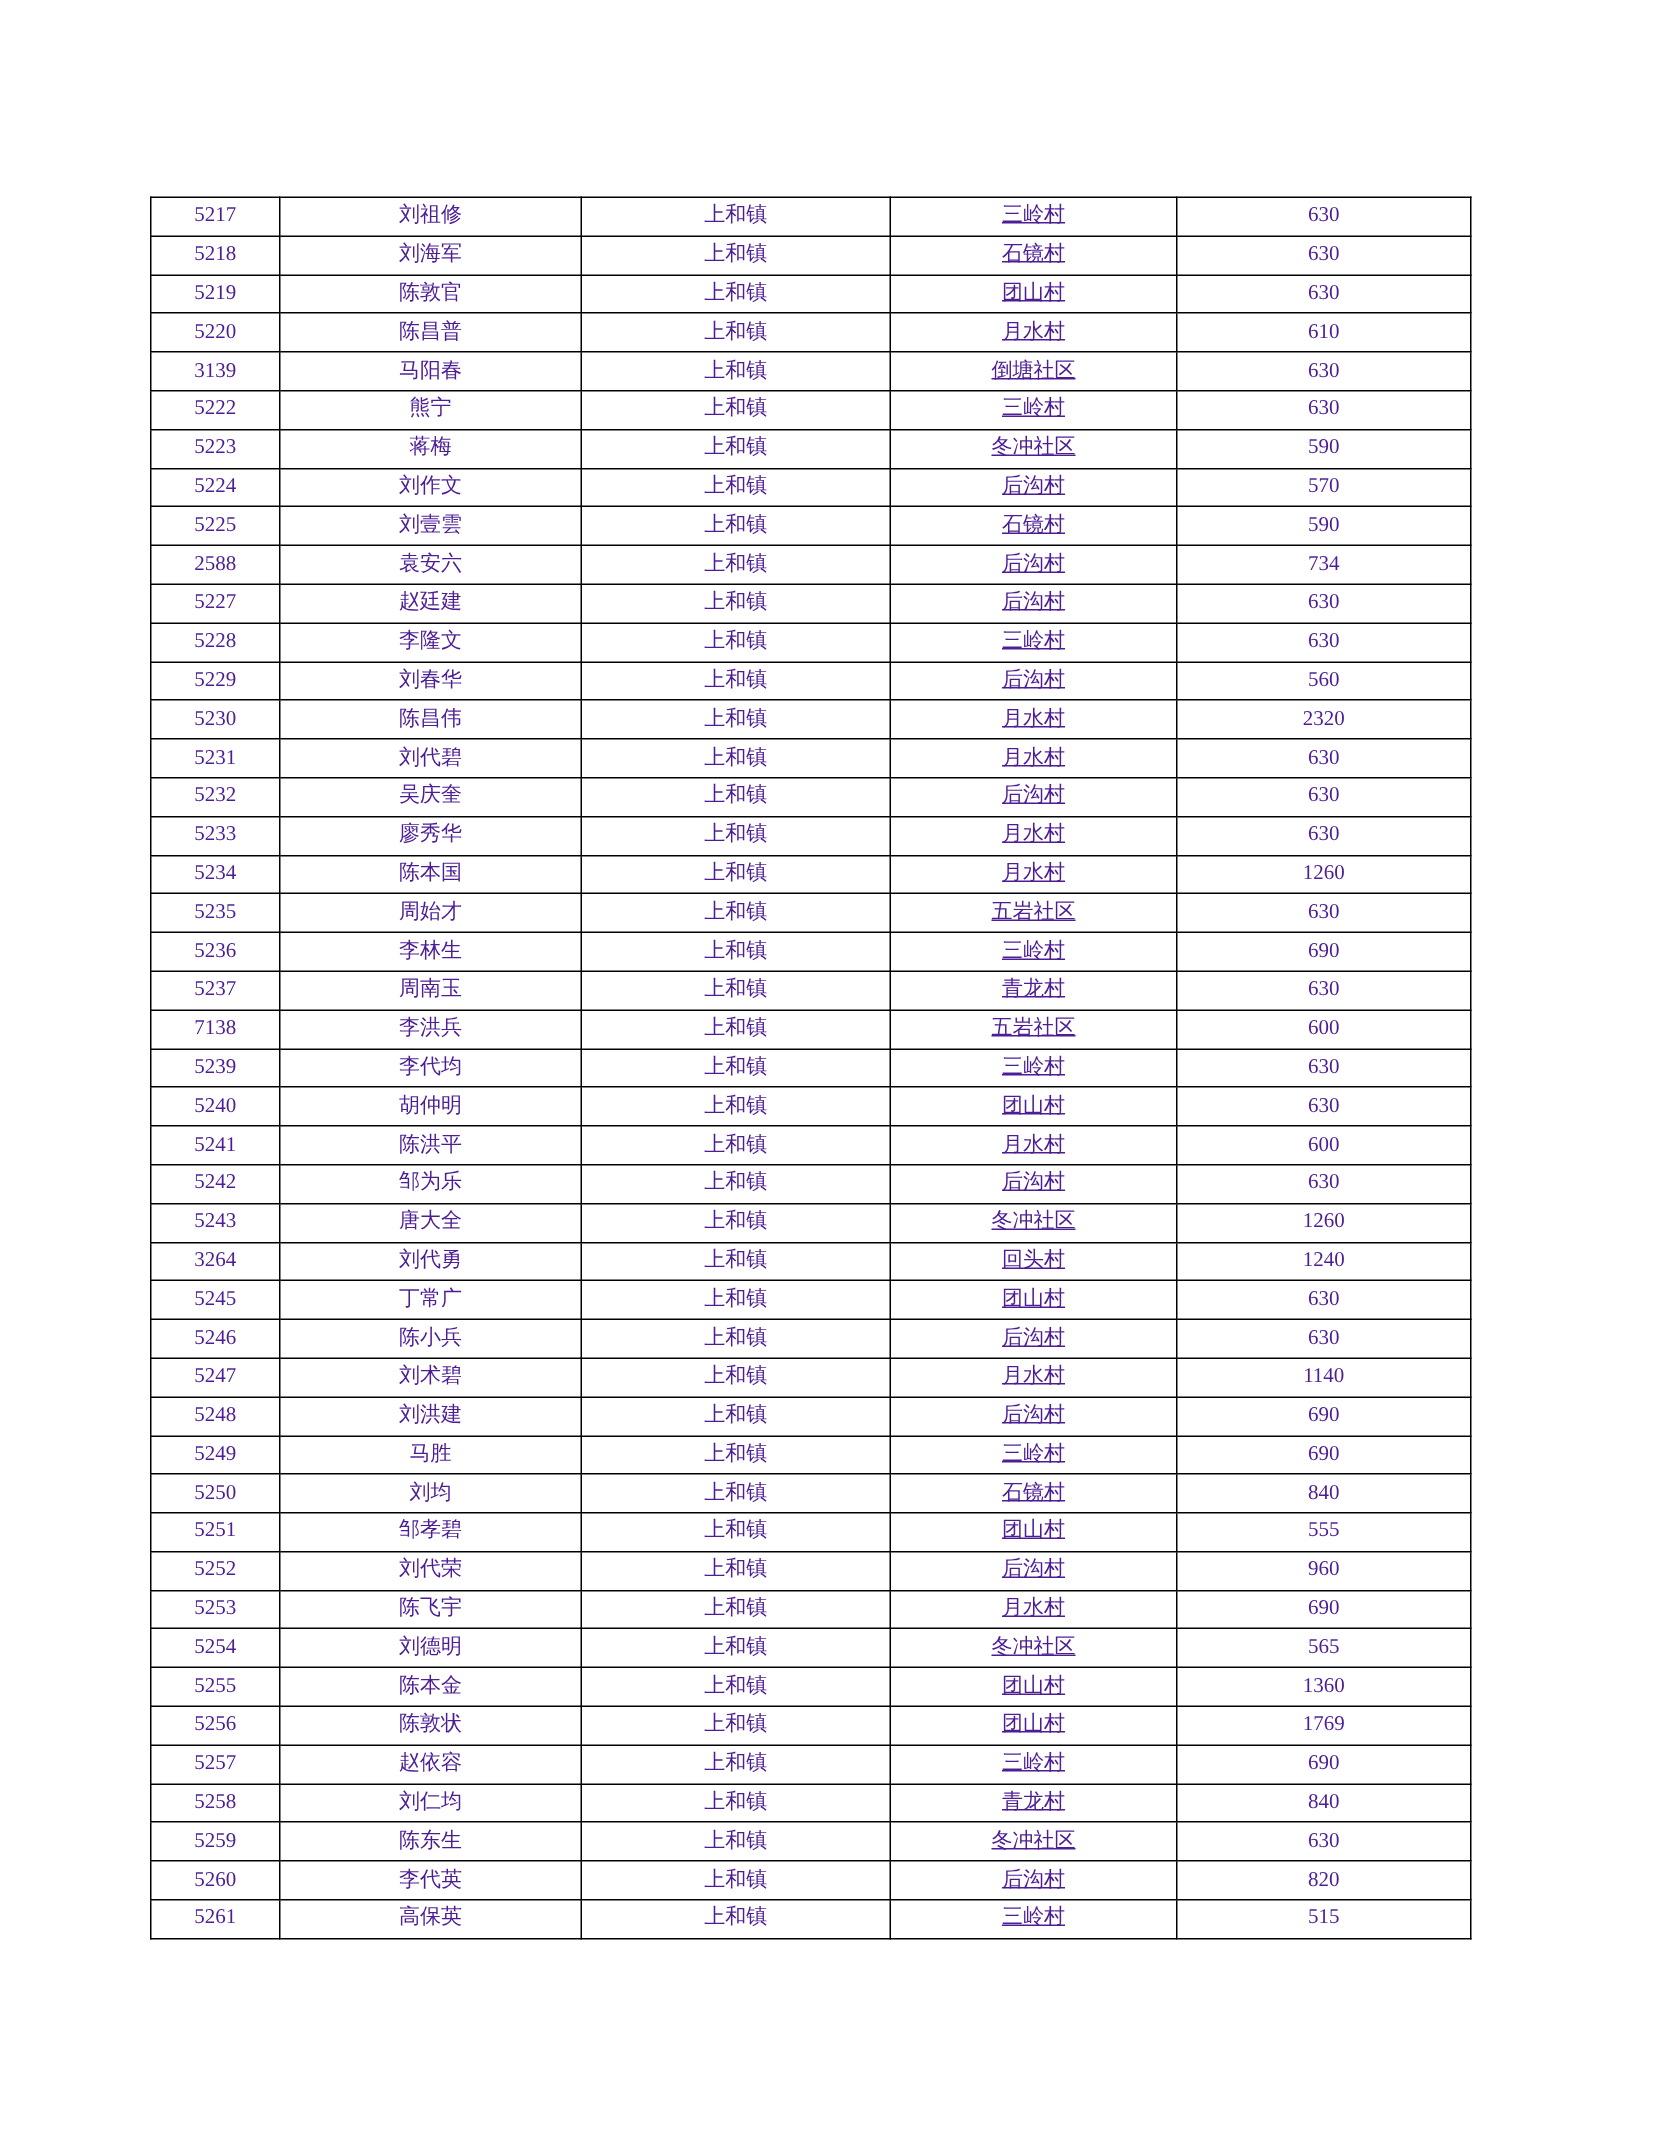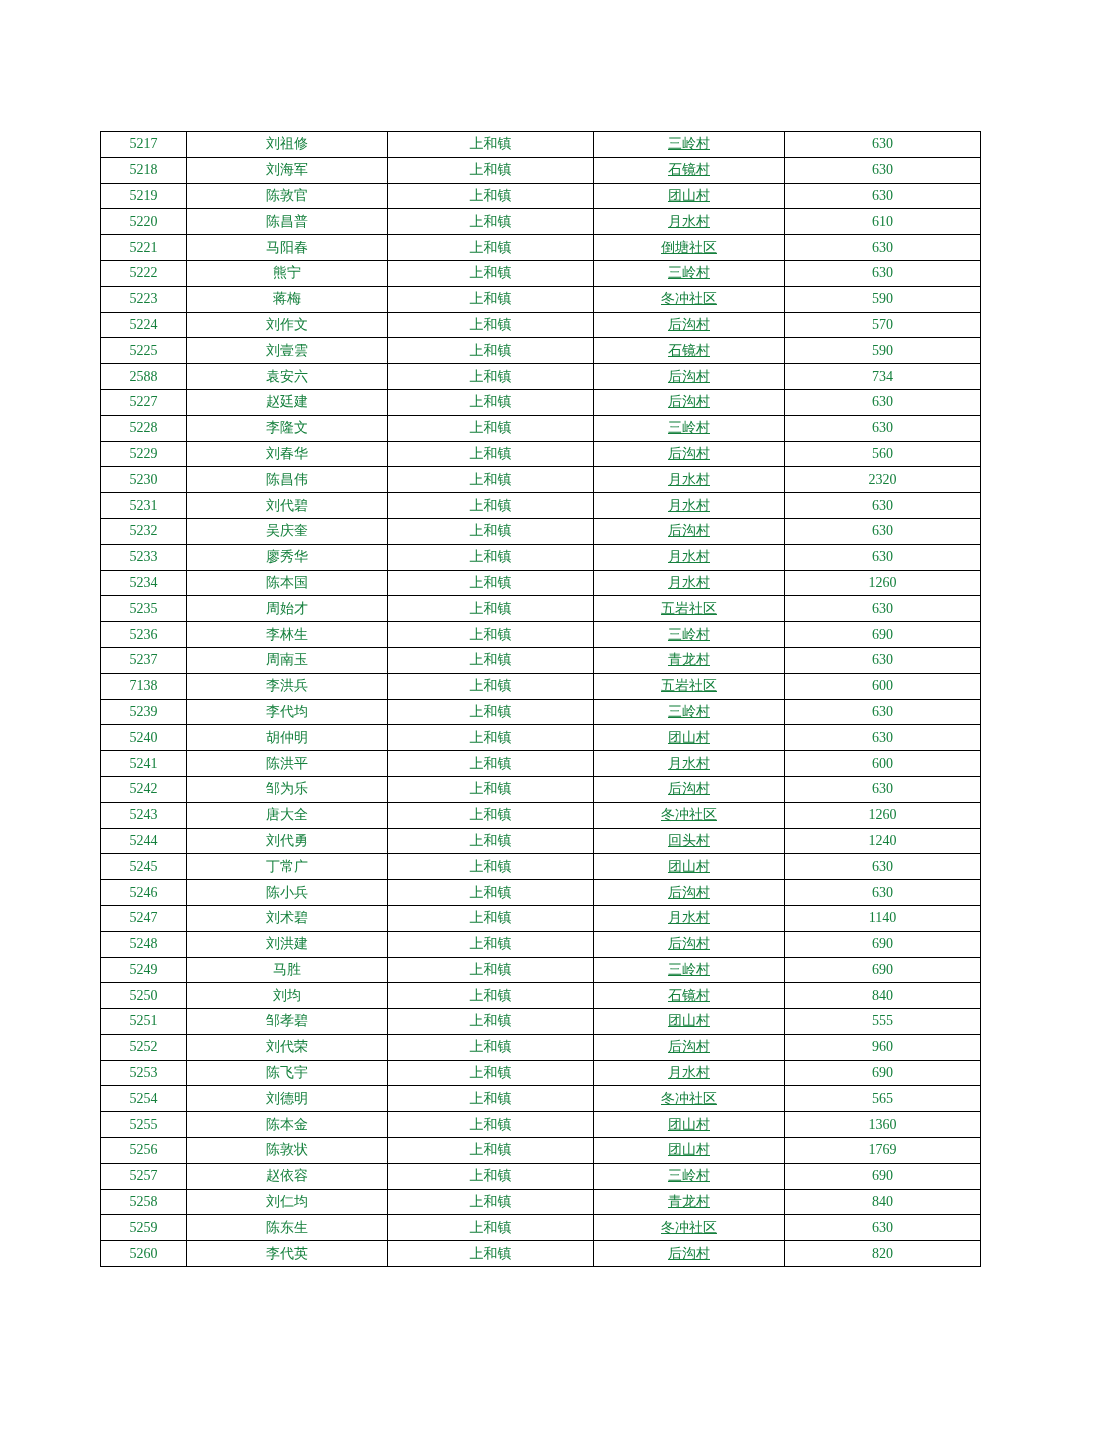--- a/index.html
+++ b/index.html
@@ -6,21 +6,21 @@
     margin: 0;
     padding: 0;
     background: #ffffff;
   }
   .page {
     position: relative;
     width: 1105px;
     height: 1429px;
     background: #ffffff;
     font-family: "Liberation Serif", "DejaVu Serif", serif;
-    color: #15803d;
+    color: #4c1d95;
   }
   table.data-table {
     position: absolute;
     left: 100px;
     top: 131px;
     width: 875px;
     border-collapse: collapse;
     table-layout: fixed;
   }
   table.data-table td {
@@ -68,21 +68,21 @@
           <td class="col-amount">630</td>
         </tr>
         <tr>
           <td class="col-id">5220</td>
           <td class="col-name">陈昌普</td>
           <td class="col-town">上和镇</td>
           <td class="col-village">月水村</td>
           <td class="col-amount">610</td>
         </tr>
         <tr>
-          <td class="col-id">5221</td>
+          <td class="col-id">3139</td>
           <td class="col-name">马阳春</td>
           <td class="col-town">上和镇</td>
           <td class="col-village">倒塘社区</td>
           <td class="col-amount">630</td>
         </tr>
         <tr>
           <td class="col-id">5222</td>
           <td class="col-name">熊宁</td>
           <td class="col-town">上和镇</td>
           <td class="col-village">三岭村</td>
@@ -229,21 +229,21 @@
           <td class="col-amount">630</td>
         </tr>
         <tr>
           <td class="col-id">5243</td>
           <td class="col-name">唐大全</td>
           <td class="col-town">上和镇</td>
           <td class="col-village">冬冲社区</td>
           <td class="col-amount">1260</td>
         </tr>
         <tr>
-          <td class="col-id">5244</td>
+          <td class="col-id">3264</td>
           <td class="col-name">刘代勇</td>
           <td class="col-town">上和镇</td>
           <td class="col-village">回头村</td>
           <td class="col-amount">1240</td>
         </tr>
         <tr>
           <td class="col-id">5245</td>
           <td class="col-name">丁常广</td>
           <td class="col-town">上和镇</td>
           <td class="col-village">团山村</td>
@@ -346,16 +346,23 @@
           <td class="col-town">上和镇</td>
           <td class="col-village">冬冲社区</td>
           <td class="col-amount">630</td>
         </tr>
         <tr>
           <td class="col-id">5260</td>
           <td class="col-name">李代英</td>
           <td class="col-town">上和镇</td>
           <td class="col-village">后沟村</td>
           <td class="col-amount">820</td>
+        </tr>
+        <tr>
+          <td class="col-id">5261</td>
+          <td class="col-name">高保英</td>
+          <td class="col-town">上和镇</td>
+          <td class="col-village">三岭村</td>
+          <td class="col-amount">515</td>
         </tr>
       </tbody>
   </table>
 </div>
 
 </body></html>

